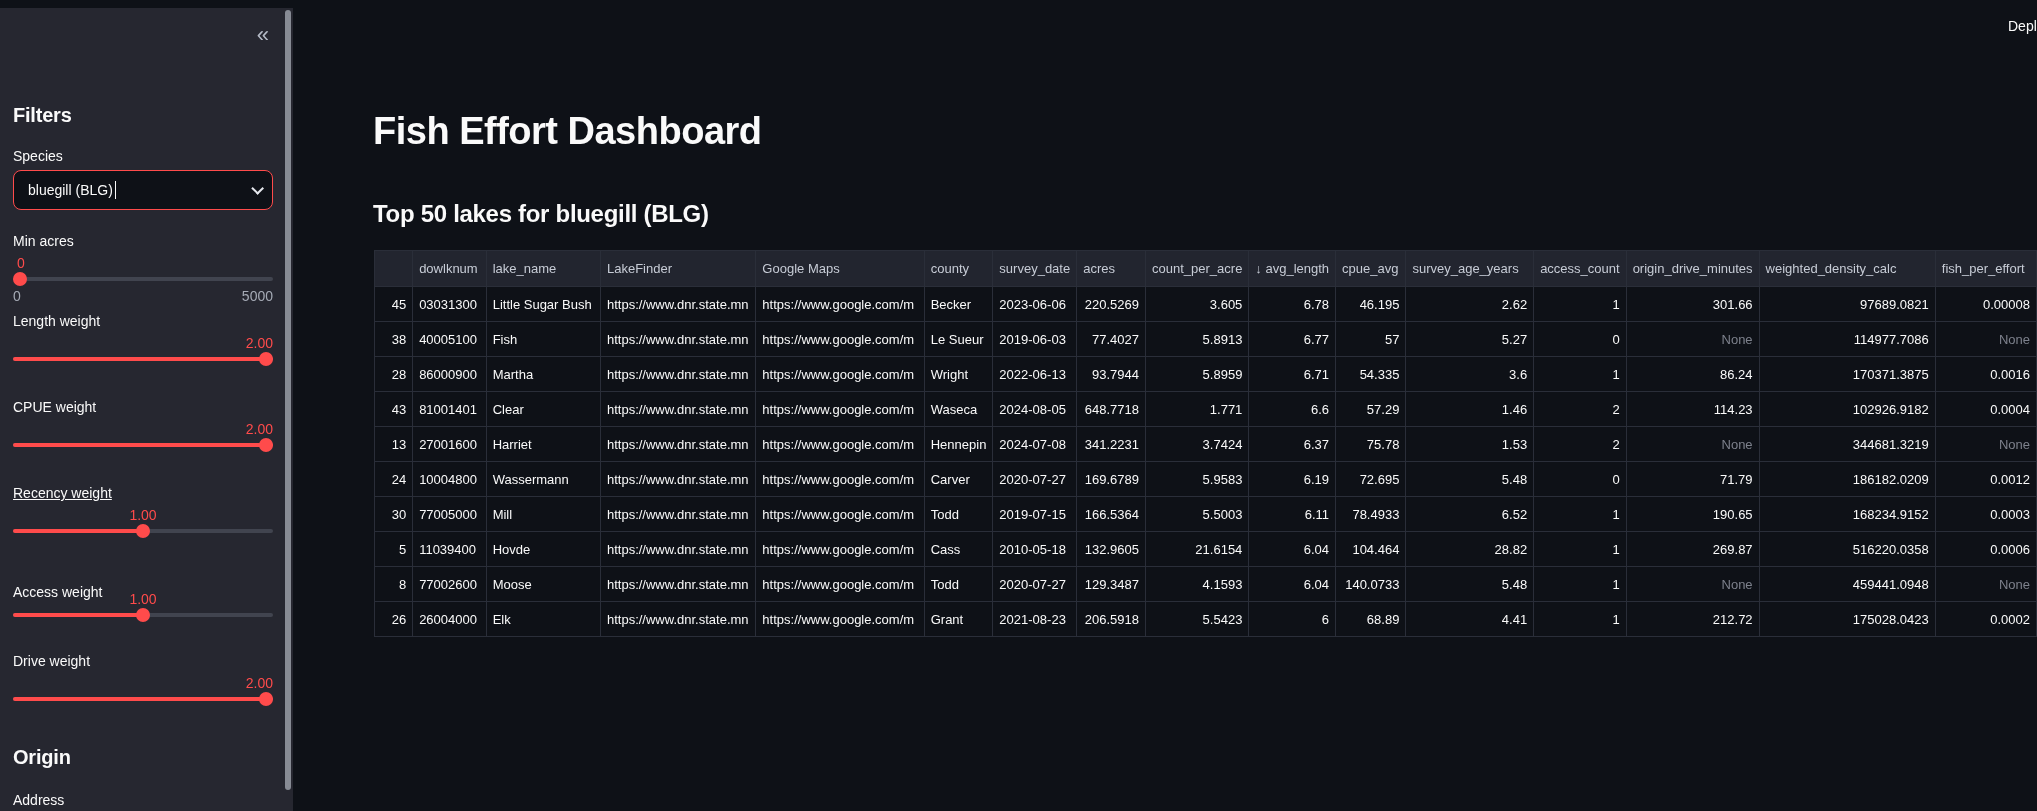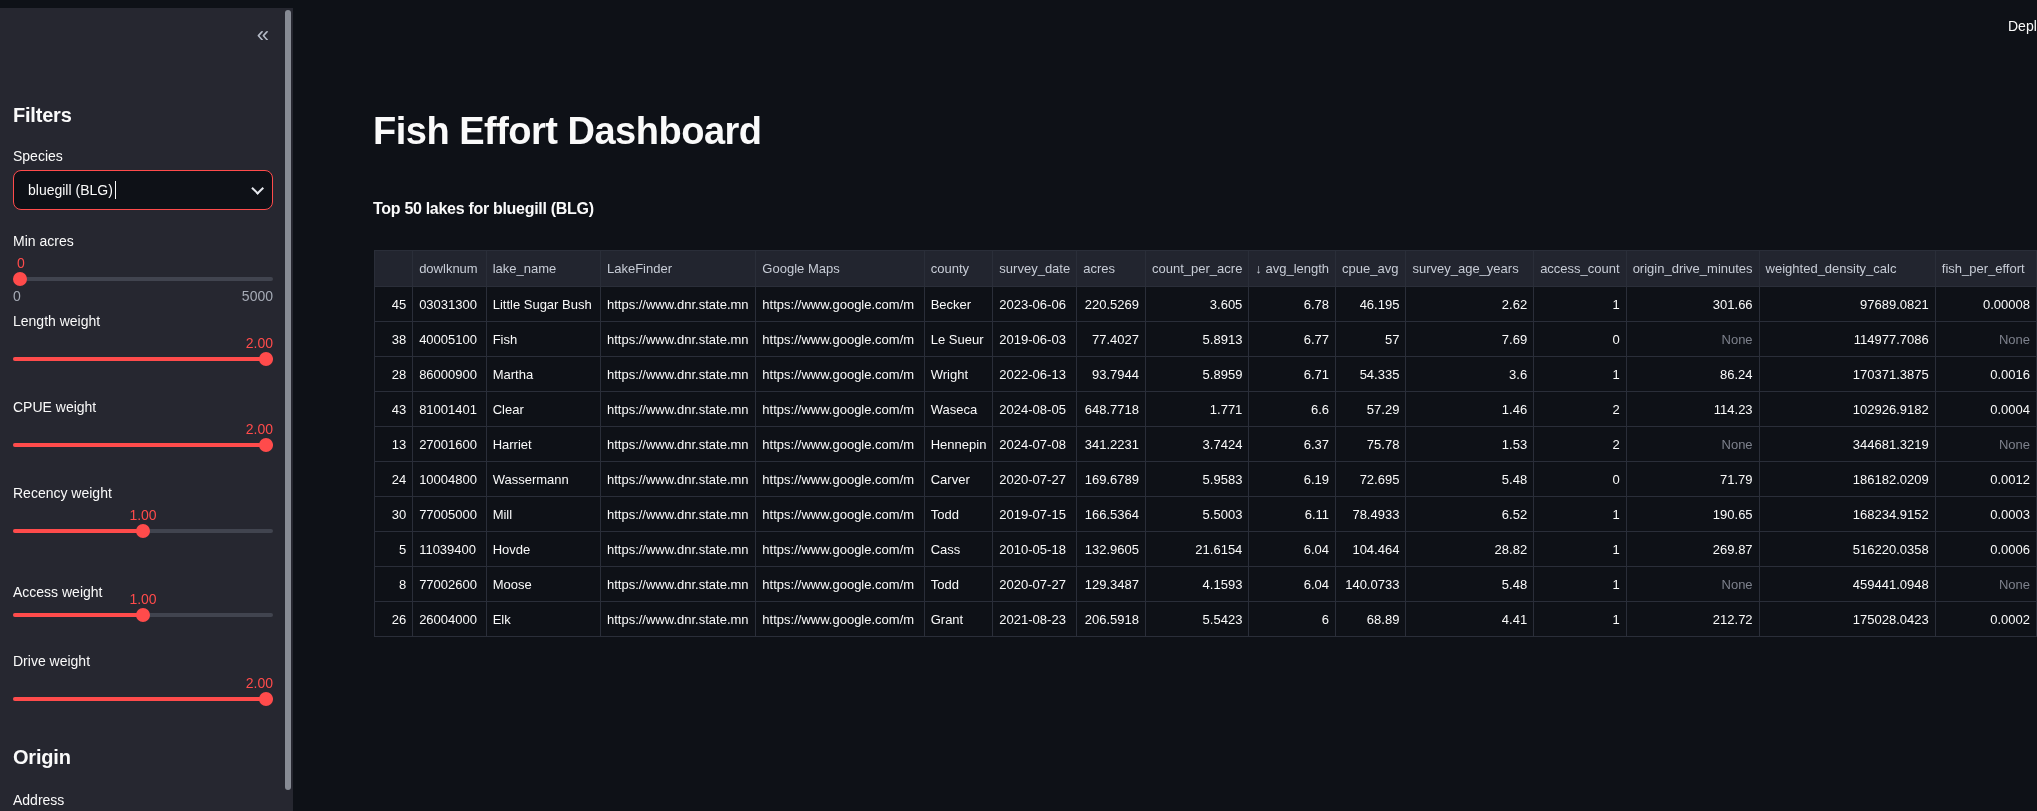--- a/index.html
+++ b/index.html
@@ -59,21 +59,21 @@
     position:absolute;left:285px;top:10px;width:6px;height:780px;
     background:#878b94;border-radius:3px;
   }
   
   .page-title{
     position:absolute;left:373px;top:110px;
     font-size:38px;font-weight:bold;letter-spacing:-0.5px;color:#fafafa;white-space:nowrap;
   }
   .page-subtitle{
     position:absolute;left:373px;top:200px;
-    font-size:16px;font-weight:bold;letter-spacing:-0.3px;color:#fafafa;white-space:nowrap;
+    font-size:24px;font-weight:bold;letter-spacing:-0.3px;color:#fafafa;white-space:nowrap;
   }
   
   .df-wrap{position:absolute;left:374px;top:250px;}
   table.df{border-collapse:collapse;table-layout:fixed;}
   table.df th,table.df td{
     overflow:hidden;white-space:nowrap;
     border:1px solid #2a2e39;
     font-weight:normal;
     padding:0 6px;
     font-size:13px;
@@ -130,21 +130,21 @@
       </div>
       <div class="slider-group">
         <div class="s-label" style="top: 391px;">CPUE weight</div>
         <div class="s-value" style="top: 413px; right: 20px;">2.00</div>
         <div class="s-track" style="top: 435px;">
           <div class="s-fill" style="width: 260px;"></div>
           <div class="s-thumb" style="left: 246px;"></div>
         </div>
       </div>
       <div class="slider-group">
-        <div class="s-label" style="top: 477px;">Recency weight</div>
+        <div class="s-label" style="top: 477px; text-decoration: underline;">Recency weight</div>
         <div class="s-value" style="top: 499px; left: 123px; width: 40px; text-align: center;">1.00</div>
         <div class="s-track" style="top: 521px;">
           <div class="s-fill" style="width: 130px;"></div>
           <div class="s-thumb" style="left: 123px;"></div>
         </div>
       </div>
       <div class="slider-group">
         <div class="s-label" style="top: 576px;">Access weight</div>
         <div class="s-value" style="top: 583px; left: 123px; width: 40px; text-align: center;">1.00</div>
         <div class="s-track" style="top: 605px;">
@@ -235,21 +235,21 @@
           <td class="al-left">40005100</td>
           <td class="al-left">Fish</td>
           <td class="al-left cell-link">https://www.dnr.state.mn</td>
           <td class="al-left cell-link">https://www.google.com/m</td>
           <td class="al-left">Le Sueur</td>
           <td class="al-left">2019-06-03</td>
           <td class="al-right">77.4027</td>
           <td class="al-right">5.8913</td>
           <td class="al-right">6.77</td>
           <td class="al-right">57</td>
-          <td class="al-right">7.69</td>
+          <td class="al-right">5.27</td>
           <td class="al-right">0</td>
           <td class="al-right"><span class="muted">None</span></td>
           <td class="al-right">114977.7086</td>
           <td class="al-right"><span class="muted">None</span></td>
         </tr>
         <tr>
           <td class="al-right cell-index">28</td>
           <td class="al-left">86000900</td>
           <td class="al-left">Martha</td>
           <td class="al-left cell-link">https://www.dnr.state.mn</td>

